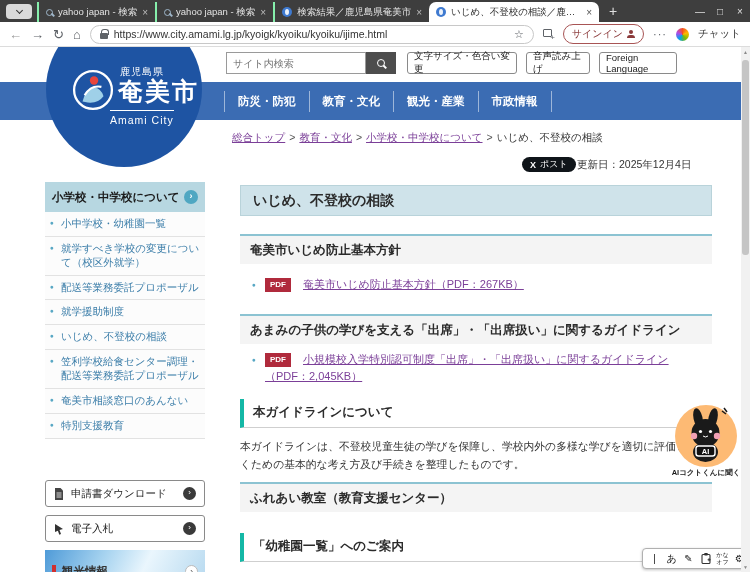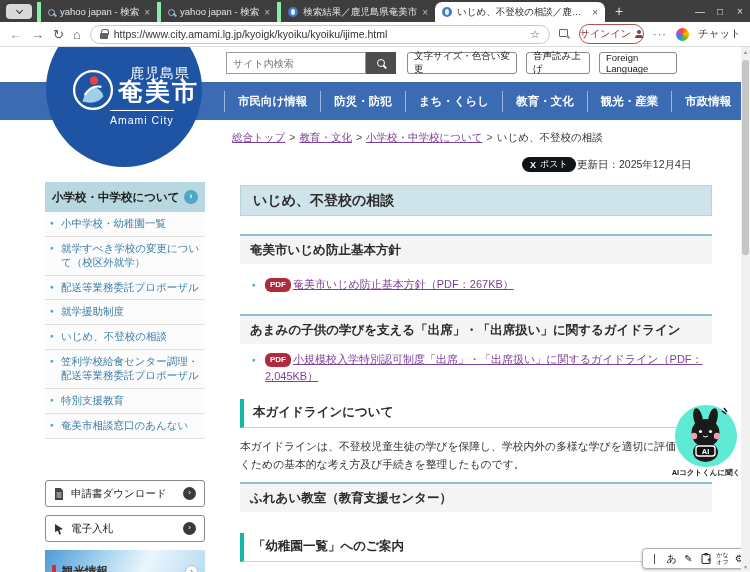--- a/index.html
+++ b/index.html
@@ -3,21 +3,21 @@
 <meta charset="utf-8">
 <style>
   * { box-sizing: border-box; margin: 0; padding: 0; }
   html,body { width: 750px; height: 572px; overflow: hidden; }
   body { position: relative; font-family: "Liberation Sans", "DejaVu Sans", sans-serif; background:#fff; }
 
   
   .tabbar { position:absolute; top:0; left:0; width:750px; height:22px; background:#3e3e3e; display:flex; align-items:flex-end; }
   .tab-actions { width:26px; height:15px; margin:3px 5px 3px 6px; background:#d9d9d9; border-radius:4px; display:flex; align-items:center; justify-content:center; align-self:center; }
   .chev-down { width:5px; height:5px; border-right:1.5px solid #333; border-bottom:1.5px solid #333; transform:rotate(45deg); margin-top:-2px; }
-  .tab { height:20px; display:flex; align-items:center; gap:5px; padding:0 7px; color:#e3e3e3; font-size:9.5px; max-width:170px; min-width:0; border-left:4px solid #86efac; }
+  .tab { height:20px; display:flex; align-items:center; gap:5px; padding:0 7px; color:#e3e3e3; font-size:9.5px; max-width:170px; min-width:0; border-left:2px solid #86efac; }
   .tab:first-of-type { border-left:none; }
   .tab .t-title { white-space:nowrap; overflow:hidden; text-overflow:ellipsis; flex:1; }
   .tab .t-close { color:#bdbdbd; font-size:10px; flex:0 0 auto; }
   .tab.active { background:#fff; color:#2b2b2b; border-radius:7px 7px 0 0; border-left:none; }
   .tab.active .t-close { color:#555; }
   .mag { display:inline-block; width:7px; height:7px; border:1.5px solid #9fb6c9; border-radius:50%; position:relative; flex:0 0 auto; }
   .mag::after { content:""; position:absolute; width:4px; height:1.5px; background:#9fb6c9; transform:rotate(45deg); right:-3px; bottom:-1px; }
   .fav-site { width:10px; height:10px; border-radius:50%; background:#3f7ad0; flex:0 0 auto; position:relative; }
   .fav-site::after { content:""; position:absolute; left:3px; top:2px; width:4px; height:6px; border-radius:50%; background:#fff; opacity:.9; }
   .newtab { color:#e0e0e0; font-size:14px; padding:0 10px; align-self:center; }
@@ -27,21 +27,21 @@
   .toolbar { position:absolute; top:22px; left:0; width:750px; height:25px; background:#fff; border-bottom:1px solid #dcdcdc; display:flex; align-items:center; padding:0 9px; gap:9px; }
   .nav-ic { color:#5f6368; font-size:13px; line-height:1; }
   .urlpill { flex:1; height:19px; border:1px solid #c8c8c8; border-radius:10px; display:flex; align-items:center; padding:0 9px; gap:6px; font-size:10.5px; color:#333; min-width:0; }
   .lock { width:8px; height:6px; background:#5f6368; border-radius:1px; position:relative; margin-top:3px; flex:0 0 auto; }
   .lock::before { content:""; position:absolute; top:-4px; left:1px; width:6px; height:5px; border:1.3px solid #5f6368; border-bottom:none; border-radius:3px 3px 0 0; }
   .urlpill .u-text { flex:1; white-space:nowrap; overflow:hidden; }
   .star { color:#5f6368; font-size:11px; }
   .collect { width:11px; height:10px; position:relative; }
   .collect::before { content:""; position:absolute; inset:0 2px 2px 0; border:1.2px solid #5f6368; border-radius:1px; }
   .collect::after { content:"+"; position:absolute; right:-1px; bottom:-3px; font-size:8px; color:#5f6368; }
-  .signin { display:flex; align-items:center; gap:4px; border:1px solid #a85454; border-radius:10px; padding:2px 0; color:#8b3a3a; font-size:10px; }
+  .signin { display:flex; align-items:center; gap:4px; border:1px solid #a85454; border-radius:10px; padding:2px 8px; color:#8b3a3a; font-size:10px; }
   .person { width:8px; height:8px; position:relative; }
   .person::before { content:""; position:absolute; top:0; left:2px; width:4px; height:4px; border-radius:50%; background:#8b3a3a; }
   .person::after { content:""; position:absolute; bottom:0; left:0; width:8px; height:3.5px; border-radius:4px 4px 0 0; background:#8b3a3a; }
   .dots { color:#5f6368; font-size:11px; letter-spacing:1px; }
   .copilot { width:13px; height:13px; border-radius:50%; background:conic-gradient(#f25022,#ffb900,#7fba00,#00a4ef,#b04ae8,#f25022); }
   .chat-label { font-size:10.5px; color:#333; }
 
   
   .page { position:absolute; top:47px; left:0; width:750px; height:525px; background:#fff; overflow:hidden; }
 
@@ -56,21 +56,21 @@
   .search-btn .mag::after { background:#fff; }
   .util-btn { position:absolute; top:5px; height:22px; border:1px solid #8a8a8a; border-radius:3px; background:#fff; font-size:9.5px; color:#222; display:flex; align-items:center; justify-content:center; padding:0 6px; }
   .ub1 { left:407px; width:110px; } .ub2 { left:526px; width:64px; } .ub3 { left:599px; width:78px; }
 
   .navbar { position:absolute; top:35px; left:0; width:750px; height:38px; background:#3b6cb3; }
   .nav-items { position:absolute; left:224px; top:0; height:38px; display:flex; align-items:center; }
   .nav-item { color:#fff; font-size:11.5px; font-weight:bold; padding:3px 13px; border-left:1px solid rgba(255,255,255,.5); white-space:nowrap; }
   .nav-item:last-child { border-right:1px solid rgba(255,255,255,.5); }
 
   .logo-circle { position:absolute; left:46px; top:-36px; width:156px; height:156px; border-radius:50%; background:#1e54a3; z-index:10; }
-  .lc-pref { position:absolute; left:84px; top:54px; color:#fff; font-size:14px; letter-spacing:1px; }
+  .lc-pref { position:absolute; left:74px; top:54px; color:#fff; font-size:10px; letter-spacing:1px; }
   .lc-city { position:absolute; left:72px; top:64px; color:#fff; font-size:25px; font-weight:bold; letter-spacing:2px; }
   .lc-en { position:absolute; left:64px; top:99px; color:#fff; font-size:10.5px; border-top:1px solid #fff; padding-top:3px; letter-spacing:1px; }
   .lc-mark { position:absolute; left:26px; top:58px; width:42px; height:42px; }
 
   .breadcrumb { position:absolute; left:232px; top:84px; font-size:10.5px; color:#333; width:500px; white-space:nowrap; }
   .breadcrumb a { color:#7b3f98; text-decoration:underline; }
   .bc-sep { color:#555; margin:0 4px; }
 
   .post-pill { position:absolute; left:522px; top:110px; height:15px; background:#0f1419; border-radius:8px; color:#fff; font-size:9px; display:flex; align-items:center; padding:0 8px; gap:4px; }
   .post-pill .x-glyph { font-weight:bold; font-size:9px; }
@@ -93,29 +93,29 @@
   .banner-label { font-size:11.5px; font-weight:bold; color:#333; }
   .banner .circ-white { margin-left:auto; width:13px; height:13px; border-radius:50%; background:#fff; color:#444; font-size:8px; text-align:center; line-height:12px; border:1px solid #bbb; }
 
   
   .h1-box { position:absolute; left:240px; top:138px; width:472px; height:31px; background:#cfe3ea; border:1px solid #b9d3da; display:flex; align-items:center; padding:0 12px; font-size:14px; font-weight:bold; color:#2b2b2b; }
   .section-head { position:absolute; left:240px; width:472px; height:30px; background:#f4f4f4; border-top:2px solid #8cc3d2; display:flex; align-items:center; padding:0 10px; font-size:12.5px; font-weight:bold; color:#2b2b2b; }
   .sh1 { top:187px; } .sh2 { top:267px; } .sh3 { top:435px; }
   .pdf-row { position:absolute; left:252px; width:452px; font-size:11px; line-height:1.55; padding-left:13px; }
   .pdf-row::before { content:"●"; position:absolute; left:0; top:4px; font-size:6.5px; color:#58a7c4; }
   .pr1 { top:229px; } .pr2 { top:304px; }
-  .badge-pdf { display:inline-block; background:#b02a3c; color:#fff; font-size:8px; font-weight:bold; padding:1px 5px; border-radius:6px; margin-right:2px; vertical-align:1px; }
+  .badge-pdf { display:inline-block; background:#b02a3c; color:#fff; font-size:8px; font-weight:bold; padding:1px 5px; border-radius:0; margin-right:12px; vertical-align:1px; }
   .pdf-link { color:#7b3f98; text-decoration:underline; }
   .subhead { position:absolute; left:240px; width:472px; border-left:4px solid #14b8a6; border-bottom:1px solid #cfcfcf; padding:5px 0 6px 9px; font-size:12.5px; font-weight:bold; color:#2b2b2b; }
   .sub1 { top:352px; } .sub2 { top:486px; }
   .para { position:absolute; left:240px; top:390px; width:472px; font-size:10.8px; color:#333; line-height:1.7; }
 
   
   .mascot { position:absolute; left:666px; top:358px; width:80px; text-align:center; z-index:40; cursor:pointer; }
-  .mascot-circle { width:62px; height:62px; border-radius:50%; background:#5eead4; margin:0 auto; }
+  .mascot-circle { width:62px; height:62px; border-radius:50%; background:#fdba74; margin:0 auto; }
   .mascot-caption { font-size:7.5px; font-weight:bold; color:#1a1a1a; margin-top:1px; text-shadow:0 0 2px #fff,0 0 2px #fff; white-space:nowrap; }
 
   
   .ime { position:absolute; left:642px; top:501px; height:21px; background:#fff; border:1px solid #b0b0b0; border-radius:4px; display:flex; align-items:center; padding:0 3px; z-index:50; box-shadow:0 1px 3px rgba(0,0,0,.25); }
   .ime-cell { width:17px; display:flex; flex-direction:column; align-items:center; justify-content:center; color:#222; font-size:10px; line-height:1; }
   .ime-kana { font-size:6px; line-height:1.15; color:#222; }
 </style>
 </head>
 <body>
 
@@ -176,23 +176,21 @@
   <input class="site-search" placeholder="サイト内検索" style="">
   <div class="search-btn">
       <span class="mag"></span>
     </div>
   <div class="util-btn ub1">文字サイズ・色合い変更</div>
   <div class="util-btn ub2">音声読み上げ</div>
   <div class="util-btn ub3">Foreign Language</div>
 
   <div class="navbar">
     <div class="nav-items">
-      <span class="nav-item">市民向け情報</span>
       <span class="nav-item">防災・防犯</span>
-      <span class="nav-item">まち・くらし</span>
       <span class="nav-item">教育・文化</span>
       <span class="nav-item">観光・産業</span>
       <span class="nav-item">市政情報</span>
     </div>
   </div>
 
   <div class="logo-circle">
     <svg class="lc-mark" viewBox="0 0 40 40">
       <circle cx="20" cy="20" r="18" fill="none" stroke="#ffffff" stroke-width="2.2"></circle>
       <circle cx="21" cy="11" r="4" fill="#e8453c"></circle>
@@ -218,22 +216,22 @@
     <div class="sb-head">
       <span>小学校・中学校について</span>
       <span class="circ-arrow">›</span>
     </div>
     <div class="sb-item">小中学校・幼稚園一覧</div>
     <div class="sb-item">就学すべき学校の変更について（校区外就学）</div>
     <div class="sb-item">配送等業務委託プロポーザル</div>
     <div class="sb-item">就学援助制度</div>
     <div class="sb-item">いじめ、不登校の相談</div>
     <div class="sb-item">笠利学校給食センター調理・配送等業務委託プロポーザル</div>
+    <div class="sb-item">奄美市相談窓口のあんない</div>
     <div class="sb-item">特別支援教育</div>
-    <div class="sb-item">奄美市相談窓口のあんない</div>
   </div>
 
   <div class="side-btn btn-dl">
     <svg width="10" height="12" viewBox="0 0 10 12">
         <path d="M1 0 h5.5 L9 2.5 V12 H1 Z" fill="#444"></path>
         <path d="M2.5 5 h5 M2.5 7 h5 M2.5 9 h5" stroke="#fff" stroke-width=".8"></path>
       </svg>
     <span>申請書ダウンロード</span>
     <span class="circ-dark">›</span>
   </div>

